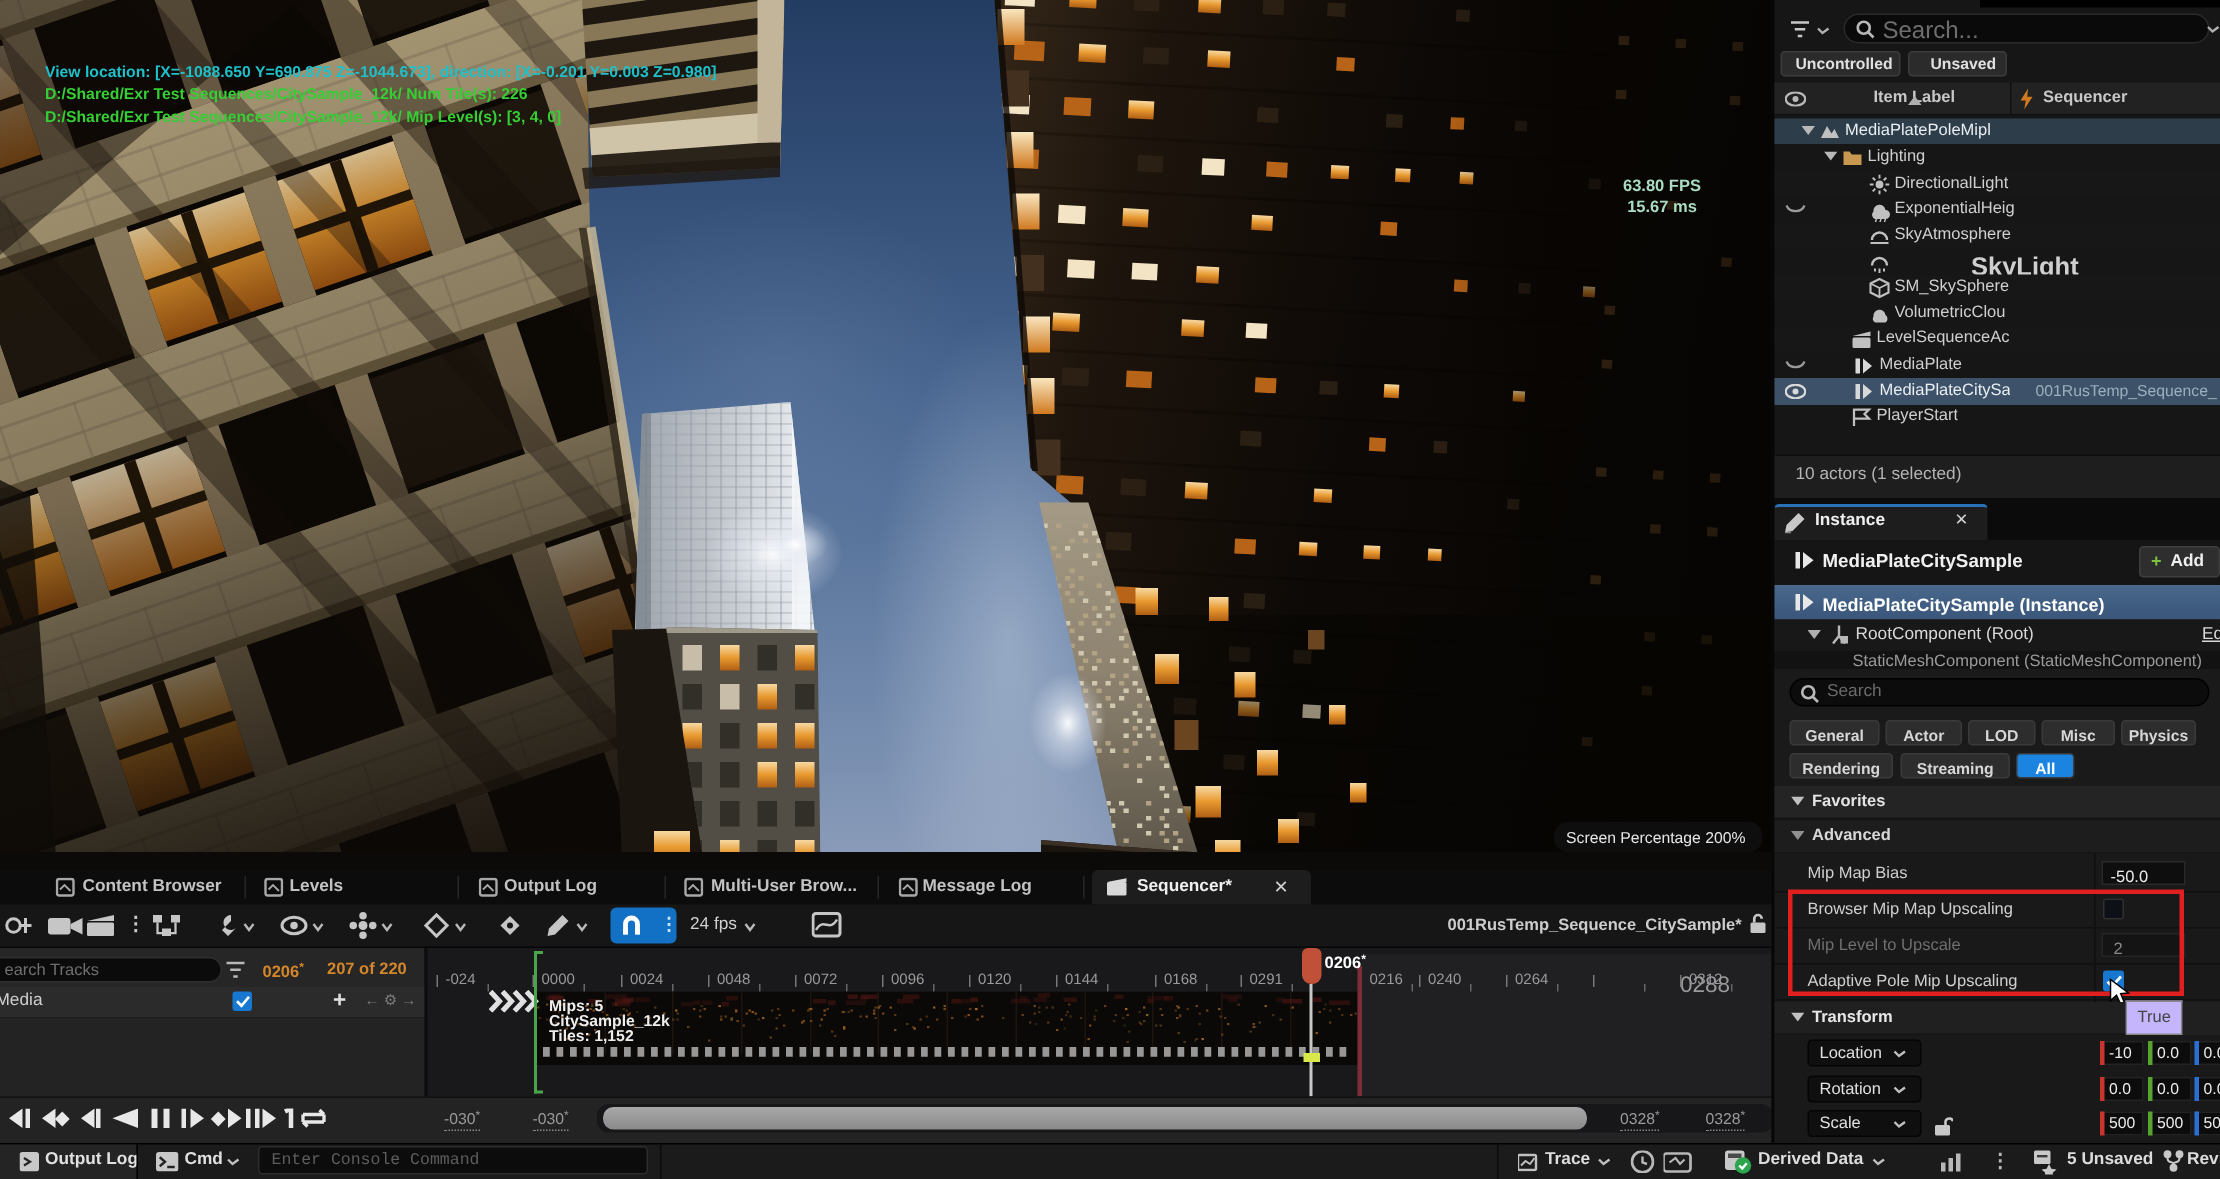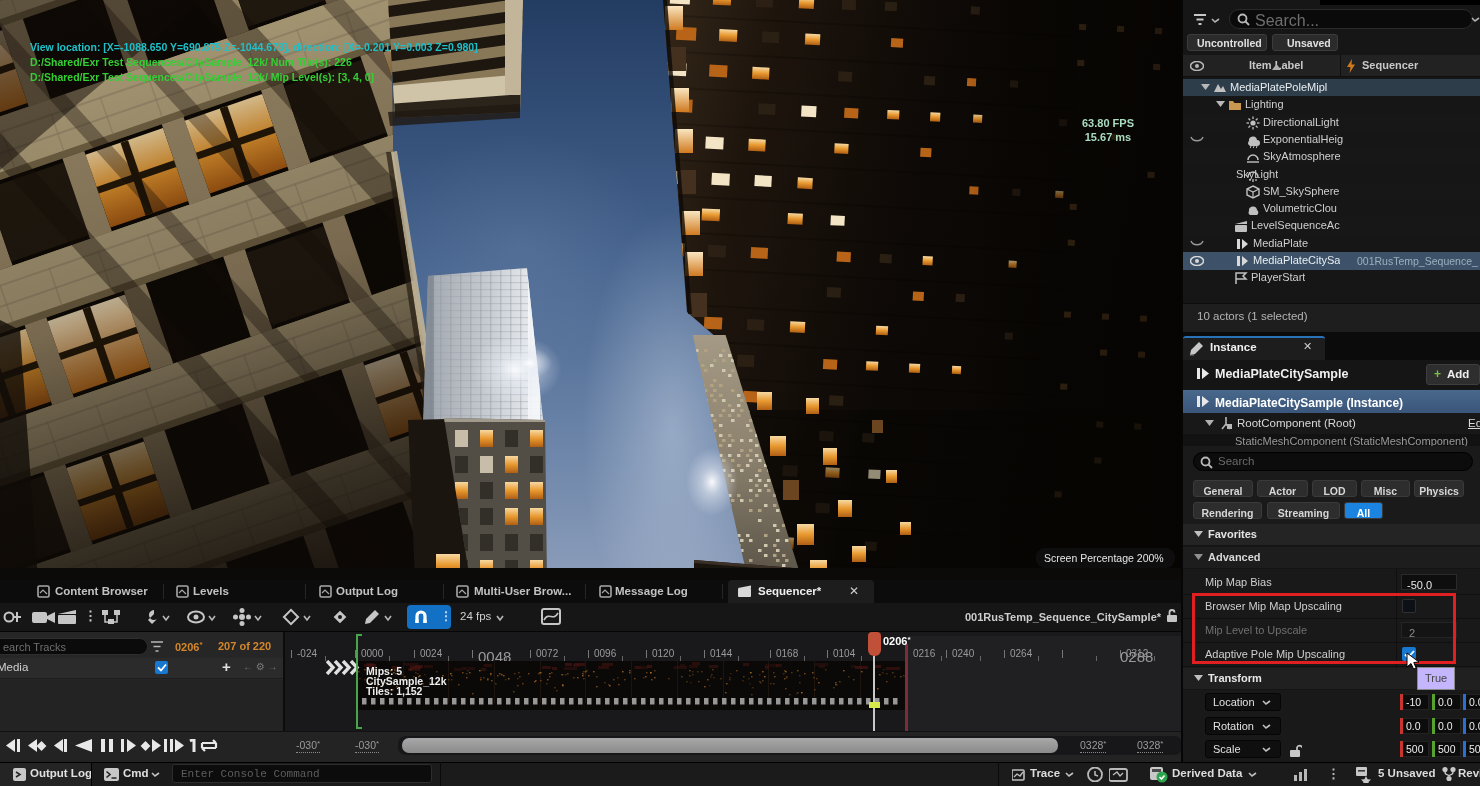--- a/index.html
+++ b/index.html
@@ -1678,39 +1678,39 @@
 <div class="abs" style="left:908px;top:636px;width:275px;height:95px;background:#202023"></div>
 <div class="abs txt" style="left:297px;top:648px;font-size:10px;color:#9a9a9a">-024</div>
 <div class="abs" style="left:291px;top:650px;width:1px;height:8px;background:#777"></div>
 <div class="abs" style="left:325px;top:656px;width:1px;height:5px;background:#666"></div>
 <div class="abs txt" style="left:361px;top:648px;font-size:10px;color:#9a9a9a">0000</div>
 <div class="abs" style="left:355px;top:650px;width:1px;height:8px;background:#777"></div>
 <div class="abs" style="left:389px;top:656px;width:1px;height:5px;background:#666"></div>
 <div class="abs txt" style="left:420px;top:648px;font-size:10px;color:#9a9a9a">0024</div>
 <div class="abs" style="left:414px;top:650px;width:1px;height:8px;background:#777"></div>
 <div class="abs" style="left:448px;top:656px;width:1px;height:5px;background:#666"></div>
-<div class="abs txt" style="left:478px;top:648px;font-size:15px;color:#9a9a9a">0048</div>
+<div class="abs txt" style="left:478px;top:648px;font-size:10px;color:#9a9a9a">0048</div>
 <div class="abs" style="left:472px;top:650px;width:1px;height:8px;background:#777"></div>
 <div class="abs" style="left:506px;top:656px;width:1px;height:5px;background:#666"></div>
 <div class="abs txt" style="left:536px;top:648px;font-size:10px;color:#9a9a9a">0072</div>
 <div class="abs" style="left:530px;top:650px;width:1px;height:8px;background:#777"></div>
 <div class="abs" style="left:564px;top:656px;width:1px;height:5px;background:#666"></div>
 <div class="abs txt" style="left:594px;top:648px;font-size:10px;color:#9a9a9a">0096</div>
 <div class="abs" style="left:588px;top:650px;width:1px;height:8px;background:#777"></div>
 <div class="abs" style="left:622px;top:656px;width:1px;height:5px;background:#666"></div>
 <div class="abs txt" style="left:652px;top:648px;font-size:10px;color:#9a9a9a">0120</div>
 <div class="abs" style="left:646px;top:650px;width:1px;height:8px;background:#777"></div>
 <div class="abs" style="left:680px;top:656px;width:1px;height:5px;background:#666"></div>
 <div class="abs txt" style="left:710px;top:648px;font-size:10px;color:#9a9a9a">0144</div>
 <div class="abs" style="left:704px;top:650px;width:1px;height:8px;background:#777"></div>
 <div class="abs" style="left:738px;top:656px;width:1px;height:5px;background:#666"></div>
 <div class="abs txt" style="left:776px;top:648px;font-size:10px;color:#9a9a9a">0168</div>
 <div class="abs" style="left:770px;top:650px;width:1px;height:8px;background:#777"></div>
 <div class="abs" style="left:804px;top:656px;width:1px;height:5px;background:#666"></div>
-<div class="abs txt" style="left:833px;top:648px;font-size:10px;color:#9a9a9a">0104</div>
+<div class="abs txt" style="left:833px;top:648px;font-size:10px;color:#9a9a9a">0291</div>
 <div class="abs" style="left:827px;top:650px;width:1px;height:8px;background:#777"></div>
 <div class="abs" style="left:861px;top:656px;width:1px;height:5px;background:#666"></div>
 <div class="abs txt" style="left:913px;top:648px;font-size:10px;color:#9a9a9a">0216</div>
 <div class="abs" style="left:907px;top:650px;width:1px;height:8px;background:#777"></div>
 <div class="abs" style="left:941px;top:656px;width:1px;height:5px;background:#666"></div>
 <div class="abs txt" style="left:952px;top:648px;font-size:10px;color:#9a9a9a">0240</div>
 <div class="abs" style="left:946px;top:650px;width:1px;height:8px;background:#777"></div>
 <div class="abs" style="left:980px;top:656px;width:1px;height:5px;background:#666"></div>
 <div class="abs txt" style="left:1010px;top:648px;font-size:10px;color:#9a9a9a">0264</div>
 <div class="abs" style="left:1004px;top:650px;width:1px;height:8px;background:#777"></div>
@@ -2231,21 +2231,21 @@
 <div class="abs" style="left:1183px;top:148px;width:297px;height:17px;background:#171717"></div>
 <svg class="abs" style="left:1246px;top:150px" width="14" height="15" viewBox="0 0 14 15">
     <path d="M2 10 a5 5 0 0 1 10 0" fill="none" stroke="#c0c0c0" stroke-width="1.6"></path>
     <path d="M1 12 L13 12" stroke="#c0c0c0" stroke-width="1.4"></path>
   </svg>
 <div class="abs txt" style="left:1263px;top:150px;font-size:11px;color:#cfcfcf;font-weight:normal;max-width:215px;overflow:hidden">SkyAtmosphere</div>
 <svg class="abs" style="left:1246px;top:168px" width="14" height="15" viewBox="0 0 14 15">
     <path d="M2 9 a5 5 0 0 1 10 0" fill="none" stroke="#c0c0c0" stroke-width="1.6"></path>
     <path d="M4 11 L4 13 M7 11 L7 14 M10 11 L10 13" stroke="#c0c0c0" stroke-width="1.3"></path>
   </svg>
-<div class="abs txt" style="left:1236px;top:168px;font-size:11px;color:#cfcfcf;font-weight:normal;max-width:215px;overflow:hidden">SkyLight</div>
+<div class="abs txt" style="left:1314px;top:168px;font-size:17px;color:#cfcfcf;font-weight:bold;max-width:215px;overflow:hidden">SkyLight</div>
 <div class="abs" style="left:1183px;top:183px;width:297px;height:17px;background:#171717"></div>
 <svg class="abs" style="left:1246px;top:185px" width="14" height="15" viewBox="0 0 14 15">
     <path d="M7 1 L13 4 L13 10 L7 13 L1 10 L1 4 Z" fill="none" stroke="#c0c0c0" stroke-width="1.4"></path>
     <path d="M1 4 L7 7 L13 4 M7 7 L7 13" stroke="#c0c0c0" stroke-width="1.2" fill="none"></path>
   </svg>
 <div class="abs txt" style="left:1263px;top:185px;font-size:11px;color:#cfcfcf;font-weight:normal;max-width:215px;overflow:hidden">SM_SkySphere</div>
 <svg class="abs" style="left:1246px;top:202px" width="14" height="15" viewBox="0 0 14 15">
     <path d="M3 9 a4 4 0 0 1 8-1 a3 3 0 0 1 0 5 L4 13 a3 3 0 0 1-1-4 Z" fill="#c0c0c0"></path>
   </svg>
 <div class="abs txt" style="left:1263px;top:202px;font-size:11px;color:#cfcfcf;font-weight:normal;max-width:215px;overflow:hidden">VolumetricClou</div>

